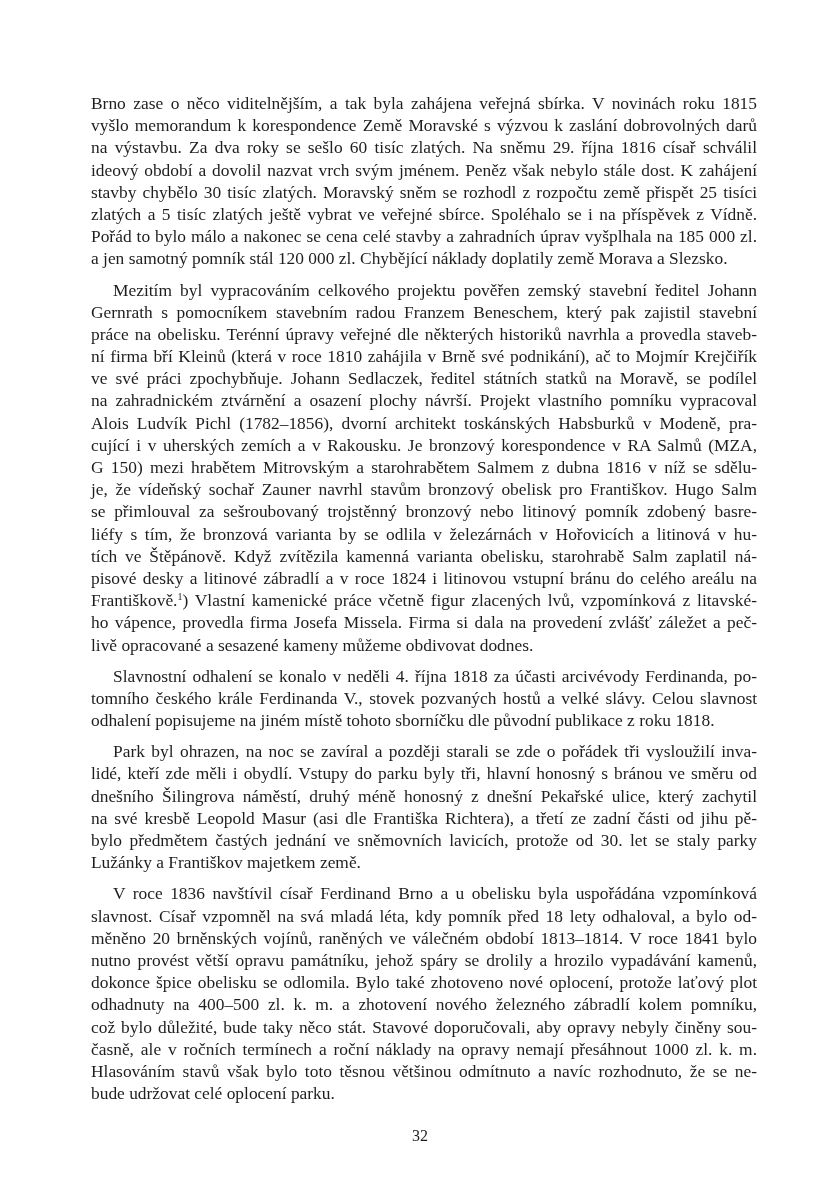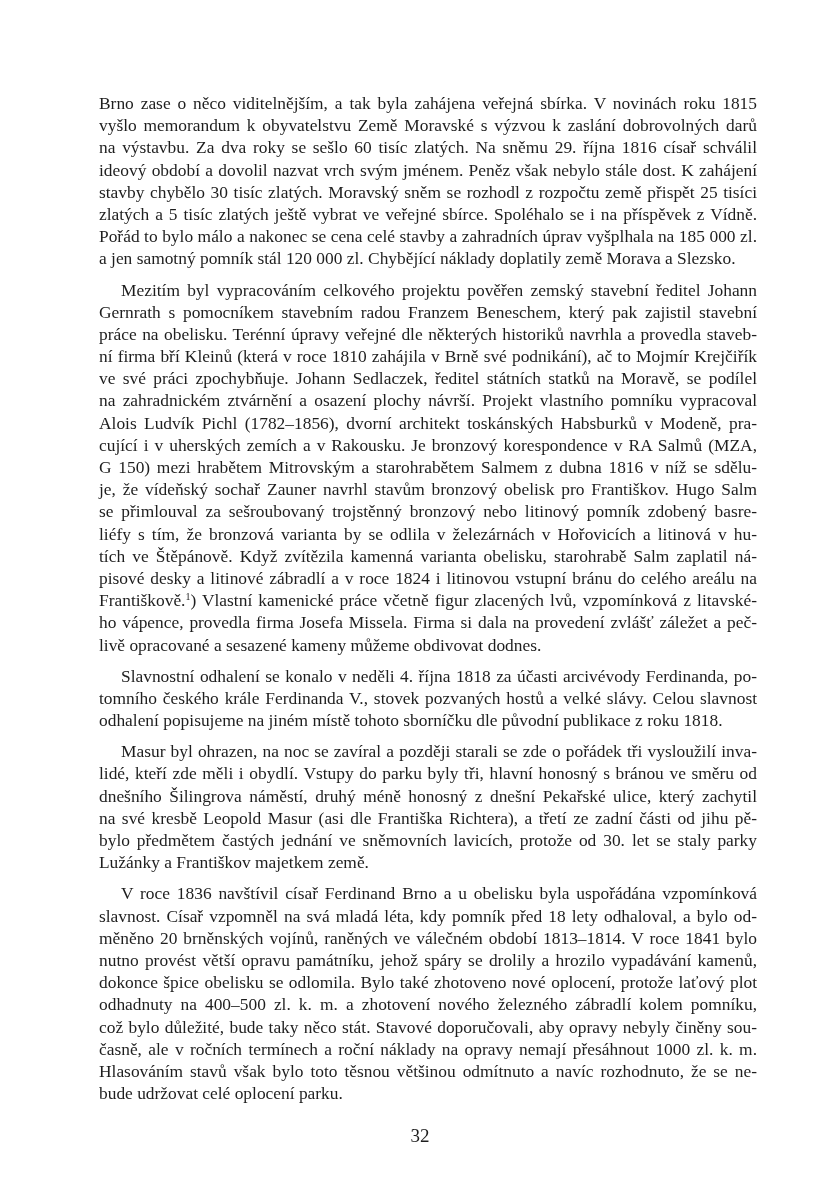--- a/index.html
+++ b/index.html
@@ -15,21 +15,21 @@
     font-family: "Liberation Serif", "DejaVu Serif", serif;
     color: #1e1e1e;
   }
   .page {
     position: absolute;
     left: 83px;
     top: 92px;
     width: 674px;
   }
   .para {
-    margin: 0 0 9px 16px;
+    margin: 0 0 9px 8px;
   }
   .line {
     display: block;
     font-size: 17.4px;
     line-height: 22.2px;
     height: 22.2px;
     white-space: nowrap;
     text-align: justify;
     text-align-last: justify;
   }
@@ -43,31 +43,31 @@
     font-size: 10px;
     line-height: 0;
     vertical-align: 6px;
   }
   .page-number {
     position: absolute;
     left: 0;
     width: 840px;
     top: 1125px;
     text-align: center;
-    font-size: 19px;
+    font-size: 16px;
     line-height: 22px;
   }
 </style>
 </head>
 <body>
 
 <main class="page" id="page-body">
     <p class="para">
       <span class="line">Brno zase o něco viditelnějším, a tak byla zahájena veřejná sbírka. V novinách roku 1815</span>
-      <span class="line">vyšlo memorandum k obyvatelstvu Země Moravské s výzvou k zaslání dobrovolných darů</span>
+      <span class="line">vyšlo memorandum k korespondence Země Moravské s výzvou k zaslání dobrovolných darů</span>
       <span class="line">na výstavbu. Za dva roky se sešlo 60 tisíc zlatých. Na sněmu 29. října 1816 císař schválil</span>
       <span class="line">ideový období a dovolil nazvat vrch svým jménem. Peněz však nebylo stále dost. K zahájení</span>
       <span class="line">stavby chybělo 30 tisíc zlatých. Moravský sněm se rozhodl z rozpočtu země přispět 25 tisíci</span>
       <span class="line">zlatých a 5 tisíc zlatých ještě vybrat ve veřejné sbírce. Spoléhalo se i na příspěvek z Vídně.</span>
       <span class="line">Pořád to bylo málo a nakonec se cena celé stavby a zahradních úprav vyšplhala na 185 000 zl.</span>
       <span class="line last">a jen samotný pomník stál 120 000 zl. Chybějící náklady doplatily země Morava a Slezsko.</span>
     </p>
     <p class="para">
       <span class="line indent">Mezitím byl vypracováním celkového projektu pověřen zemský stavební ředitel Johann</span>
       <span class="line">Gernrath s pomocníkem stavebním radou Franzem Beneschem, který pak zajistil stavební</span>
@@ -86,21 +86,21 @@
       <span class="line"><span>Františkově.</span><sup class="fn">1</sup><span>) Vlastní kamenické práce včetně figur zlacených lvů, vzpomínková z litavské-</span></span>
       <span class="line">ho vápence, provedla firma Josefa Missela. Firma si dala na provedení zvlášť záležet a peč-</span>
       <span class="line last">livě opracované a sesazené kameny můžeme obdivovat dodnes.</span>
     </p>
     <p class="para">
       <span class="line indent">Slavnostní odhalení se konalo v neděli 4. října 1818 za účasti arcivévody Ferdinanda, po-</span>
       <span class="line">tomního českého krále Ferdinanda V., stovek pozvaných hostů a velké slávy. Celou slavnost</span>
       <span class="line last">odhalení popisujeme na jiném místě tohoto sborníčku dle původní publikace z roku 1818.</span>
     </p>
     <p class="para">
-      <span class="line indent">Masur byl ohrazen, na noc se zavíral a později starali se zde o pořádek tři vysloužilí inva-</span>
+      <span class="line indent">Park byl ohrazen, na noc se zavíral a později starali se zde o pořádek tři vysloužilí inva-</span>
       <span class="line">lidé, kteří zde měli i obydlí. Vstupy do parku byly tři, hlavní honosný s bránou ve směru od</span>
       <span class="line">dnešního Šilingrova náměstí, druhý méně honosný z dnešní Pekařské ulice, který zachytil</span>
       <span class="line">na své kresbě Leopold Masur (asi dle Františka Richtera), a třetí ze zadní části od jihu pě-</span>
       <span class="line">bylo předmětem častých jednání ve sněmovních lavicích, protože od 30. let se staly parky</span>
       <span class="line last">Lužánky a Františkov majetkem země.</span>
     </p>
     <p class="para">
       <span class="line indent">V roce 1836 navštívil císař Ferdinand Brno a u obelisku byla uspořádána vzpomínková</span>
       <span class="line">slavnost. Císař vzpomněl na svá mladá léta, kdy pomník před 18 lety odhaloval, a bylo od-</span>
       <span class="line">měněno 20 brněnských vojínů, raněných ve válečném období 1813–1814. V roce 1841 bylo</span>

